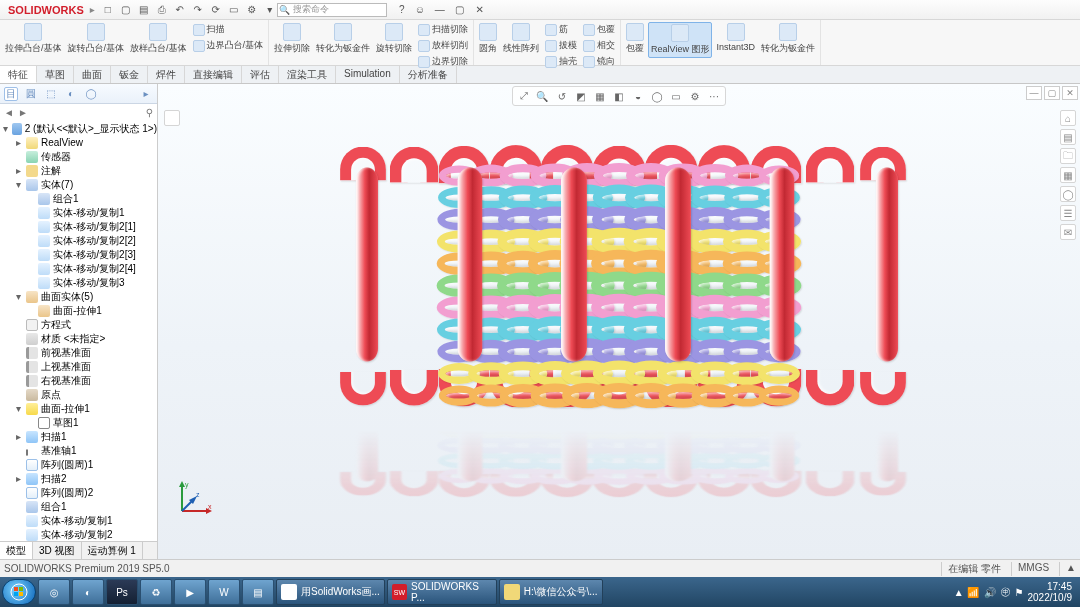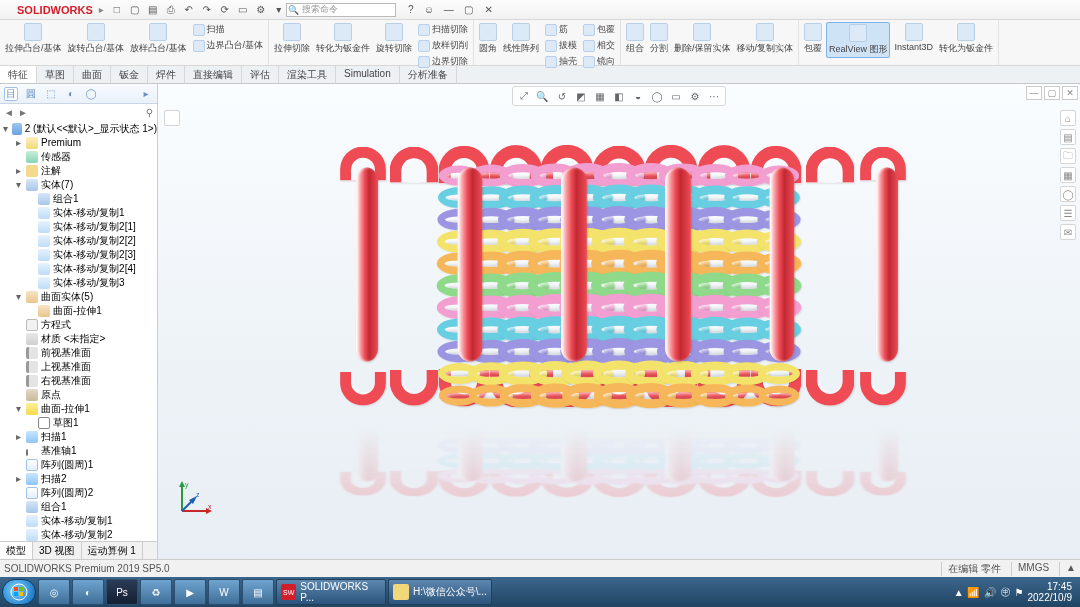--- a/index.html
+++ b/index.html
@@ -1,18 +1,18 @@
 <!DOCTYPE html>
 <html><head>
 <meta charset="utf-8">
 <style>
   * { box-sizing: border-box; margin: 0; padding: 0; font-family: "Microsoft YaHei", Arial, sans-serif; }
   html, body { width: 1080px; height: 607px; overflow: hidden; background: #fff; }
   .titlebar { height: 20px; background: linear-gradient(#fdfdfd,#f1f1f1); display: flex; align-items: center; font-size: 10px; border-bottom: 1px solid #d7d7d7; }
-  .titlebar .logo { color: #d21e2b; font-weight: bold; margin: 0 6px 0 17px; font-size: 11px; }
+  .titlebar .logo { color: #d21e2b; font-weight: bold; margin: 0 6px 0 8px; font-size: 11px; }
   .titlebar .qat { display: flex; gap: 4px; margin-left: 6px; }
   .titlebar .qat span { width: 14px; height: 14px; display:inline-flex; align-items:center; justify-content:center; color:#555; font-size:10px; }
   .titlebar .center { flex:1; text-align:center; color:#666; }
   .titlebar .search { width: 110px; height: 14px; border:1px solid #bbb; background:#fff; font-size:9px; color:#999; padding:0 2px; display:flex; align-items:center; }
   .titlebar .search::before { content:"🔍"; font-size:9px; margin-right:2px;}
   .titlebar .right { display:flex; gap:4px; margin:0 4px 0 8px; }
   .titlebar .right span { width:14px;height:14px;display:inline-flex;align-items:center;justify-content:center;color:#555;font-size:10px;}
   .titlebar .winbtns { display:flex; gap:2px; margin-right:4px; }
   .titlebar .winbtns span { width:18px;height:14px;display:inline-flex;align-items:center;justify-content:center;color:#555;font-size:10px;}
   
@@ -222,40 +222,20 @@
             <div class="ic"></div>
             <span>镜向</span>
           </div>
       </div>
     </div>
   </div>
   <div class="rgroup">
     <div class="rowicons">
       <div class="rbtn">
           <div class="ic"></div>
-          <span>组合</span>
-        </div>
-      <div class="rbtn">
-          <div class="ic"></div>
-          <span>分割</span>
-        </div>
-      <div class="rbtn">
-          <div class="ic"></div>
-          <span>删除/保留实体</span>
-        </div>
-      <div class="rbtn">
-          <div class="ic"></div>
-          <span>移动/复制实体</span>
-        </div>
-    </div>
-  </div>
-  <div class="rgroup">
-    <div class="rowicons">
-      <div class="rbtn">
-          <div class="ic"></div>
           <span>包覆</span>
         </div>
       <div class="rbtn active">
           <div class="ic"></div>
           <span>RealView 图形</span>
         </div>
       <div class="rbtn">
           <div class="ic"></div>
           <span>Instant3D</span>
         </div>
@@ -300,21 +280,21 @@
     <div class="ft-body">
       <div class="node">
         <span class="tw">▾</span>
           <span class="nic part"></span>
         <span>2 (默认&lt;&lt;默认&gt;_显示状态 1&gt;)</span>
       </div>
       <div id="treeitems">
           <div class="node indent1">
             <span class="tw">▸</span>
             <span class="nic folder"></span>
-            <span>Premium</span>
+            <span>RealView</span>
           </div>
           <div class="node indent1">
             <span class="tw"></span>
             <span class="nic sensor"></span>
             <span>传感器</span>
           </div>
           <div class="node indent1">
             <span class="tw">▸</span>
             <span class="nic ann"></span>
             <span>注解</span>
@@ -899,20 +879,24 @@
       </svg>
   </div>
   <div class="tb app">◎</div>
   <div class="tb app">◐</div>
   <div class="tb app" style="background:linear-gradient(#2b3a56,#142033);">Ps</div>
   <div class="tb app">♻</div>
   <div class="tb app">▶</div>
   <div class="tb app">W</div>
   <div class="tb app">▤</div>
   <div class="tb label">
+      <span class="ic"></span>
+      <span>用SolidWorks画...</span>
+    </div>
+  <div class="tb label">
       <span class="ic" style="background:#d21e2b;color:#fff;font-size:7px;display:flex;align-items:center;justify-content:center;">SW</span>
       <span>SOLIDWORKS P...</span>
     </div>
   <div class="tb label">
       <span class="ic" style="background:#f0d878;"></span>
       <span>H:\微信公众号\...</span>
     </div>
   <div class="tray">
     <span>▲</span>
     <span>📶</span>

